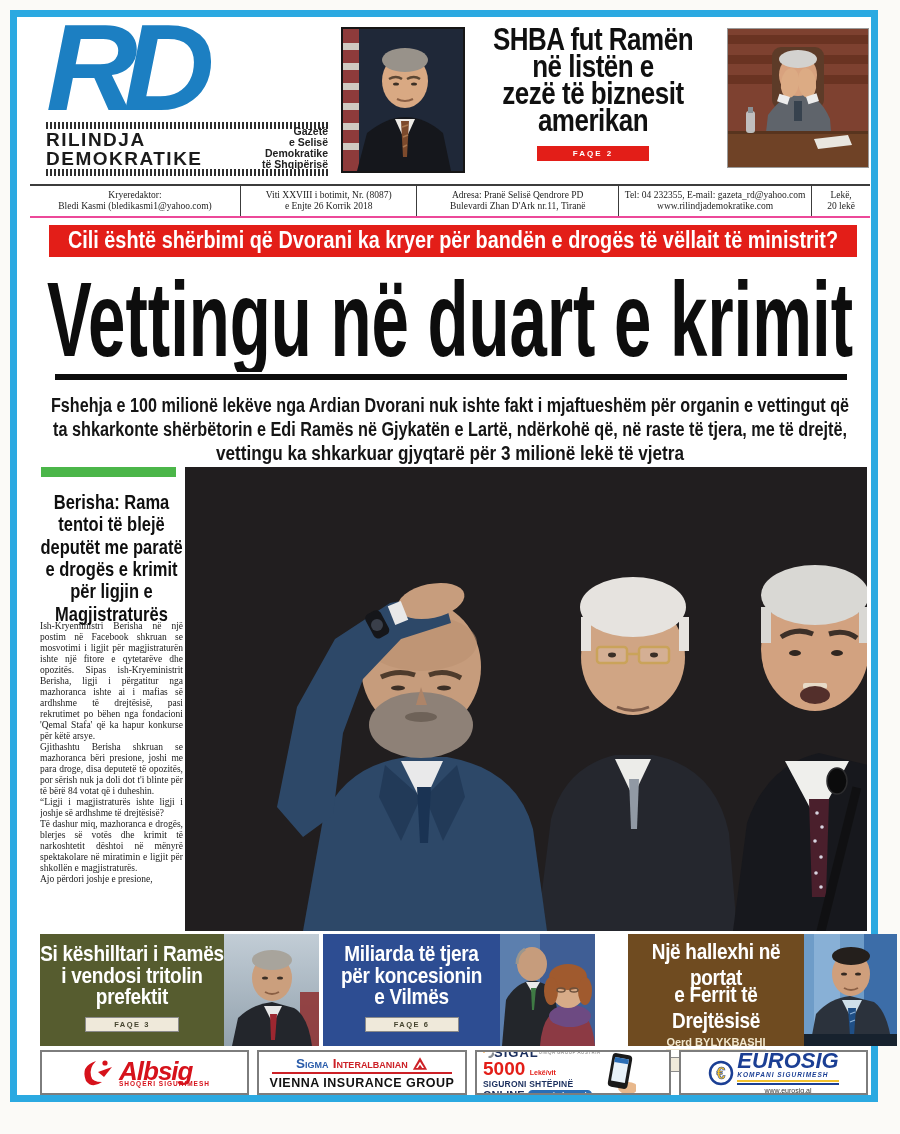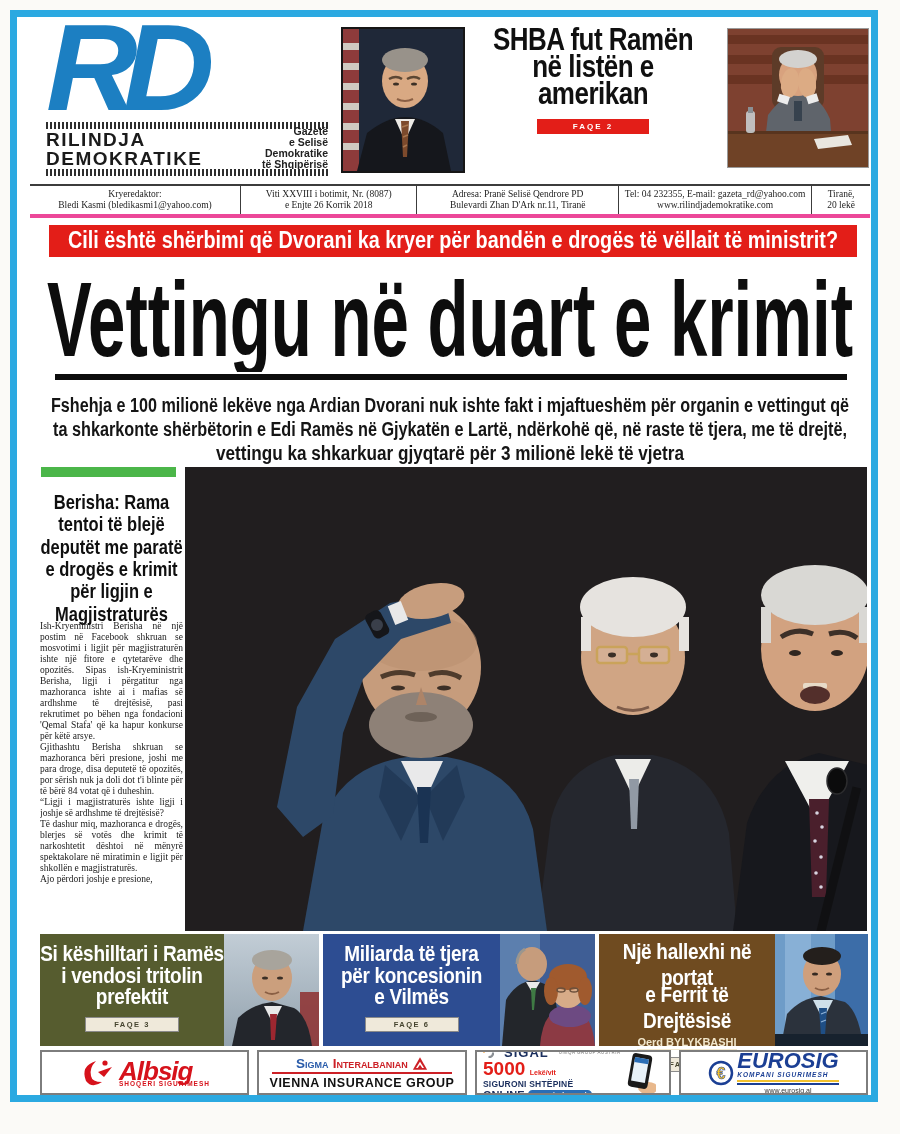--- a/index.html
+++ b/index.html
@@ -16,21 +16,21 @@
   .tagline{left:230px;top:126px;width:98px;text-align:right;font-size:10.5px;line-height:11px;
            font-weight:bold;color:#222;}
   .fig{overflow:hidden;background:#222;}
   .fig svg{display:block;}
   .shba{left:464px;top:26px;width:258px;text-align:center;}
   .shba-line{height:27px;font-size:26px;font-weight:800;color:#101010;letter-spacing:-0.5px;line-height:27px;}
   .cond{display:inline-block;transform:scaleY(1.18);transform-origin:center;}
   .badge-red{margin:12px auto 0;width:112px;height:15px;background:#e31e18;color:#fff;font-size:8px;
              font-weight:bold;letter-spacing:2px;line-height:15px;text-align:center;}
   
-  .infobar{left:30px;top:184px;width:840px;height:34px;border-top:2px solid #3c3c3c;border-bottom:4px solid #ec4899;
+  .infobar{left:30px;top:184px;width:840px;height:34px;border-top:2px solid #3c3c3c;border-bottom:2px solid #ec4899;
            display:flex;align-items:stretch;font-family:"Liberation Serif",serif;color:#1d1d1d;box-sizing:border-box;justify-content:space-between;}
   .infocell{display:flex;flex-direction:column;justify-content:center;text-align:center;font-size:9.5px;
             line-height:11px;padding:1px 3px;box-sizing:border-box;border-left:1px solid #3c3c3c;}
   .infocell:first-child{border-left:none;}
   
   .kicker{left:49px;top:225px;width:808px;height:32px;background:#e31e18;}
   .underline{left:55px;top:374px;width:792px;height:6px;background:#0d0d0d;}
   
   .leftcol{left:40px;top:467px;width:143px;}
   .greenbar{width:135px;height:10px;background:#4bb649;margin:0 0 14px 1px;}
@@ -112,20 +112,21 @@
       <path d="M64,50 q7,-4 13,0" stroke="#5c4734" stroke-width="2.5" fill="none"></path>
       <ellipse cx="53" cy="55" rx="3" ry="1.6" fill="#3c3026"></ellipse>
       <ellipse cx="71" cy="55" rx="3" ry="1.6" fill="#3c3026"></ellipse>
       <path d="M54,70 q8,4 16,0" stroke="#8a5f44" stroke-width="2" fill="none"></path>
     </svg>
   </div>
 
   <div class="abs shba">
     <div class="shba-line"><span class="cond">SHBA fut Ramën</span></div>
     <div class="shba-line"><span class="cond">në listën e</span></div>
+    <div class="shba-line"><span class="cond">zezë të biznesit</span></div>
     <div class="shba-line"><span class="cond">amerikan</span></div>
     <div class="badge-red">FAQE 2</div>
   </div>
 
   <div class="abs fig" style="left:727px;top:28px;width:140px;height:138px;border:1px solid #9a9a9a;">
     <svg width="140" height="138" viewBox="0 0 140 138">
       <rect width="140" height="138" fill="#7e4130"></rect>
       <rect x="0" y="6" width="140" height="9" fill="#6a3322"></rect>
         <rect x="0" y="26" width="140" height="9" fill="#6a3322"></rect>
       <rect x="0" y="46" width="140" height="9" fill="#6a3322"></rect>
@@ -157,21 +158,21 @@
     </div>
     <div class="infocell" style="width:24%;">
       <div>Adresa: Pranë Selisë Qendrore PD</div>
       <div>Bulevardi Zhan D'Ark nr.11, Tiranë</div>
     </div>
     <div class="infocell" style="width:23%;">
       <div>Tel: 04 232355, E-mail: gazeta_rd@yahoo.com</div>
       <div>www.rilindjademokratike.com</div>
     </div>
     <div class="infocell" style="width:7%;">
-      <div>Tiranë,</div>
+      <div>Lekë,</div>
       <div>20 lekë</div>
     </div>
   </div>
 
   <div class="abs kicker">
     <svg width="808" height="32" viewBox="0 0 808 32">
       <text x="404" y="23" text-anchor="middle" font-family="Liberation Sans, sans-serif" font-weight="bold" font-size="23" fill="#ffffff" textLength="770" lengthAdjust="spacingAndGlyphs">Cili është shërbimi që Dvorani ka kryer për bandën e drogës të vëllait të ministrit?</text>
     </svg>
   </div>
 
@@ -318,21 +319,21 @@
         <ellipse cx="68" cy="56" rx="17" ry="18" fill="#d7ab88"></ellipse>
         <ellipse cx="68" cy="43" rx="19" ry="13" fill="#a05a2e"></ellipse>
         <ellipse cx="51" cy="57" rx="7" ry="14" fill="#a05a2e"></ellipse>
         <ellipse cx="85" cy="57" rx="7" ry="14" fill="#a05a2e"></ellipse>
         <ellipse cx="61" cy="56" rx="4" ry="2" fill="none" stroke="#6b503c" stroke-width="1.5"></ellipse>
         <ellipse cx="74" cy="56" rx="4" ry="2" fill="none" stroke="#6b503c" stroke-width="1.5"></ellipse>
       </svg>
     </div>
   </div>
 
-  <div class="abs teaser" style="left:599px;width:269px;">
+  <div class="abs teaser" style="left:628px;width:269px;">
     <div class="tz-text" style="width:176px;background:#6f4b20;">
       <div class="tz-title">
         <div><span class="cond">Një hallexhi në portat</span></div>
         <div><span class="cond">e Ferrit të Drejtësisë</span></div>
       </div>
       <div class="tz-author"><span>Oerd BYLYKBASHI</span></div>
       <div class="tz-badge">FAQE 2</div>
     </div>
     <div class="tz-photo">
       <svg width="93" height="112" viewBox="0 0 93 112">
@@ -375,21 +376,21 @@
         <polygon points="9,6 13.5,13 4.5,13" fill="#ffffff"></polygon>
         <polygon points="9,9.5 11.5,13 6.5,13" fill="#cc2026"></polygon>
       </svg>
     </div>
     <div class="sigma-rule" style="width:180px;"></div>
     <div class="sigma-group">VIENNA INSURANCE GROUP</div>
   </div>
 
   <div class="abs ad" style="left:475px;width:196px;justify-content:flex-start;padding-left:6px;">
     <div>
-      <div style="display:flex;align-items:center;gap:10px;">
+      <div style="display:flex;align-items:center;gap:0;">
         <svg width="11" height="11" viewBox="0 0 14 14">
           <path d="M7,1 A6,6 0 0 0 1,7" stroke="#f7941d" stroke-width="3" fill="none"></path>
           <path d="M7,13 A6,6 0 0 0 13,7" stroke="#8a8f94" stroke-width="3" fill="none"></path>
         </svg>
         <span class="sigal-brand">SIGAL</span>
         <span class="sigal-sub">UNIQA GROUP AUSTRIA</span>
       </div>
       <div>
         <span class="sigal-price">5000</span>
         <span class="sigal-unit">Lekë/vit</span>

